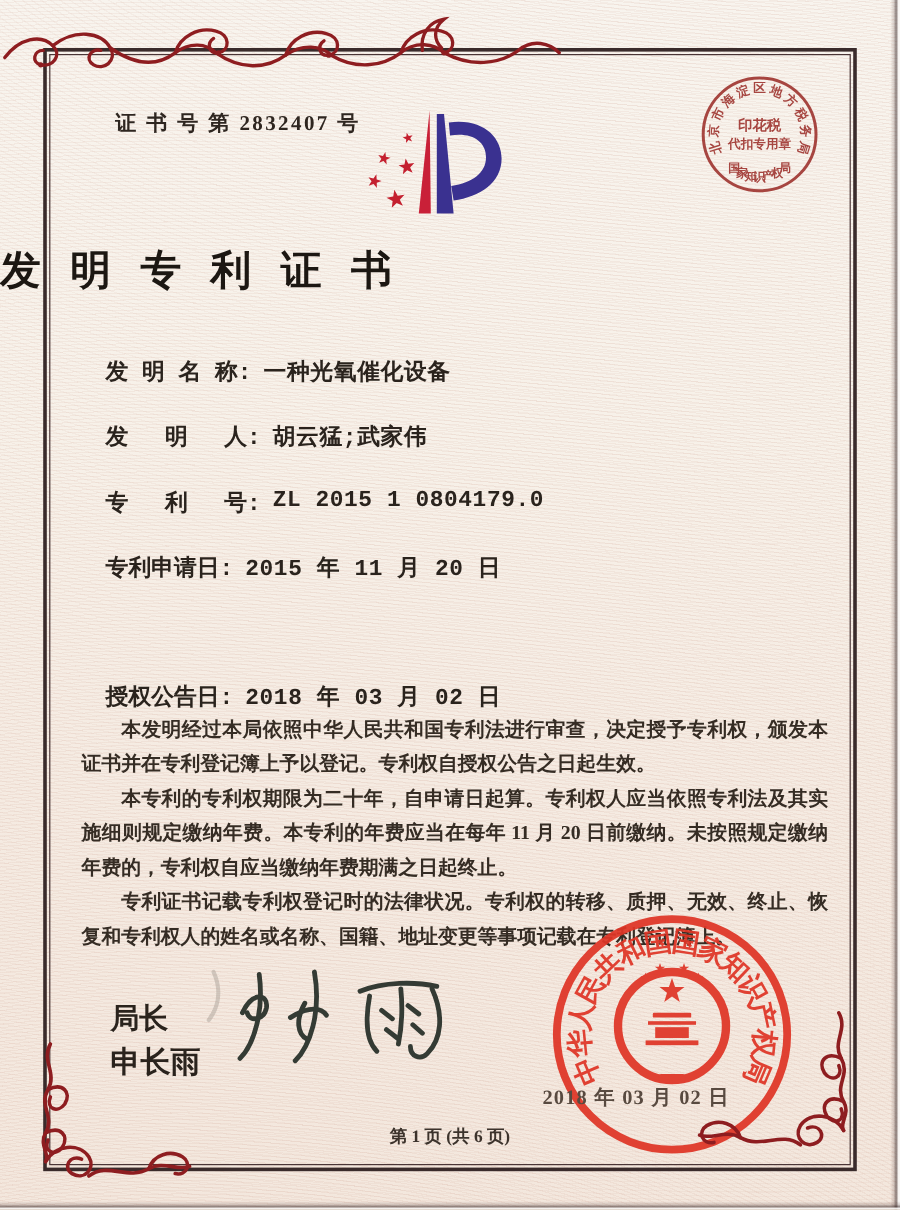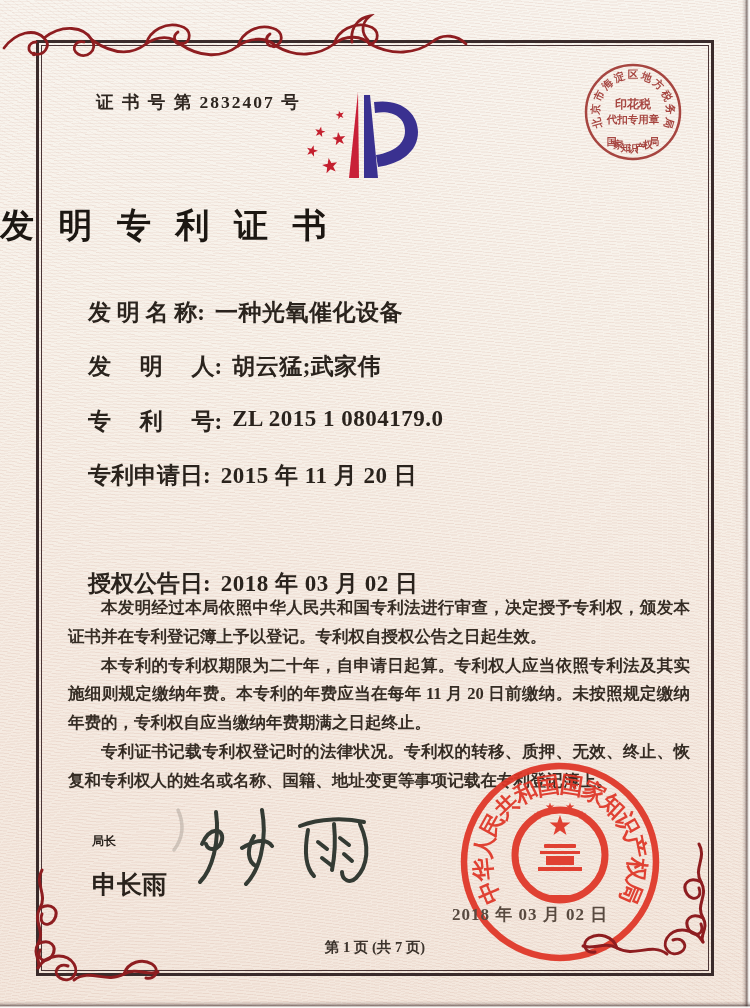--- a/index.html
+++ b/index.html
@@ -27,32 +27,32 @@
     position:absolute;left:96px;top:90px;font-size:17.5px;font-weight:600;
     letter-spacing:2px;color:#2e2620;white-space:pre;
   }
   .logo{position:absolute;left:290px;top:82px;}
   .tax-stamp{position:absolute;left:577px;top:56px;opacity:.88;}
   .title{
     position:absolute;left:0;right:0;top:203px;text-align:left;
     font-size:34px;font-weight:700;letter-spacing:8px;color:#1c1712;white-space:pre;
   }
   .field{
-    position:absolute;left:88px;font-size:23px;font-weight:600;color:#2a231d;
-    white-space:pre;display:flex;gap:10px;
+    position:absolute;left:88px;font-size:19px;font-weight:600;color:#2a231d;
+    white-space:pre;display:flex;gap:10px;font-family:Liberation Mono, monospace;
   }
   .field .lbl{white-space:pre;}
   .field .val{white-space:pre;letter-spacing:.5px;}
   .body-text{
     position:absolute;left:68px;top:594px;width:622px;
     font-size:16.5px;font-weight:600;color:#352c24;line-height:28.8px;
     text-align:justify;
   }
   .body-text p{margin:0;text-indent:33px;}
-  .signer-title{position:absolute;left:92px;top:833px;font-size:12px;font-weight:600;color:#2a231d;}
+  .signer-title{position:absolute;left:92px;top:833px;font-size:24px;font-weight:600;color:#2a231d;}
   .signer-name{position:absolute;left:92px;top:868px;font-size:25px;font-weight:600;color:#2a231d;}
   .signature{position:absolute;left:150px;top:798px;}
   .office-seal{position:absolute;left:456px;top:758px;opacity:.93;}
   .seal-date{
     position:absolute;left:452px;top:903px;font-size:17px;font-weight:700;
     color:#584a40;letter-spacing:1px;white-space:pre;
   }
   .footer{
     position:absolute;left:0;right:0;top:938px;text-align:center;
     font-size:14.5px;font-weight:600;color:#3c332c;white-space:pre;
@@ -241,17 +241,17 @@
 
   <div class="seal-date">2018 年 03 月 02 日</div>
 
   <svg class="corner-bl" width="135" height="135" viewBox="0 0 135 135">
     <use href="#corner-flourish" fill="#8e1d20" stroke="#8e1d20"></use>
   </svg>
   <svg class="corner-br" width="135" height="135" viewBox="0 0 135 135">
     <use href="#corner-flourish" transform="translate(135,0) scale(-1,1)" fill="#8e1d20" stroke="#8e1d20"></use>
   </svg>
 
-  <div class="footer">第 1 页 (共 7 页)</div>
+  <div class="footer">第 1 页 (共 6 页)</div>
 
   <div class="scan-edge-r"></div>
   <div class="scan-edge-b"></div>
 </div>
 
 </body></html>

